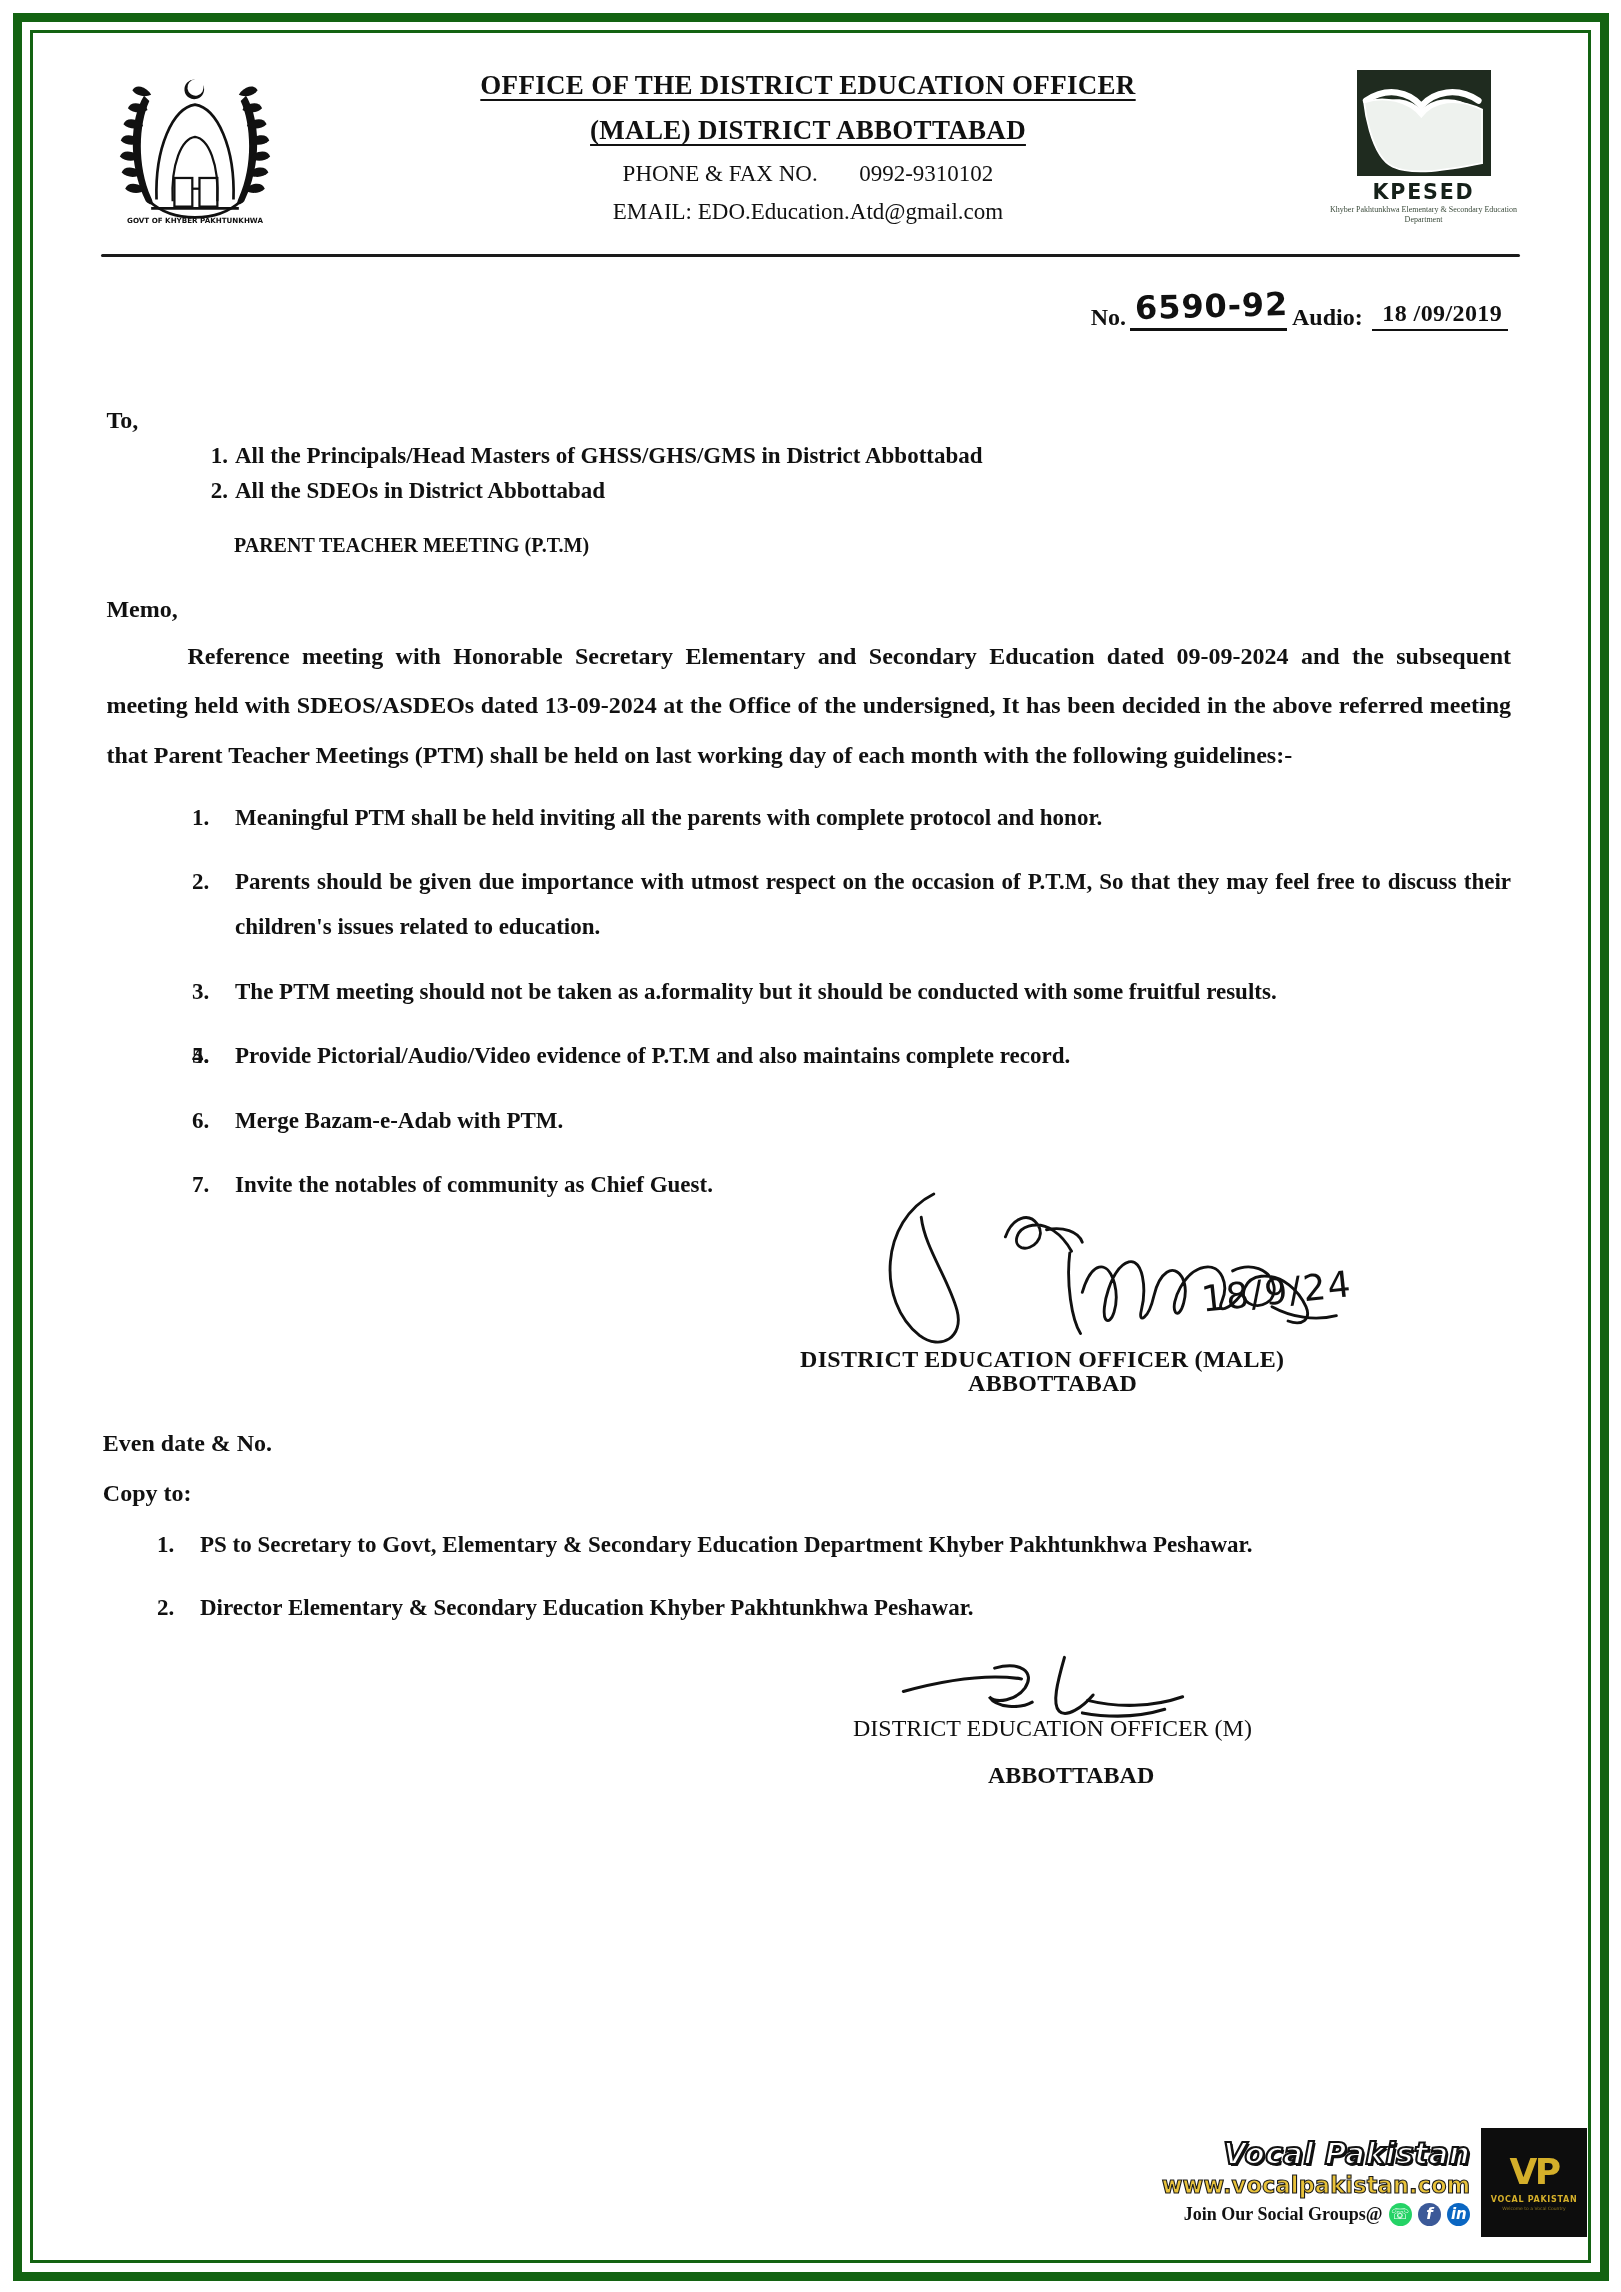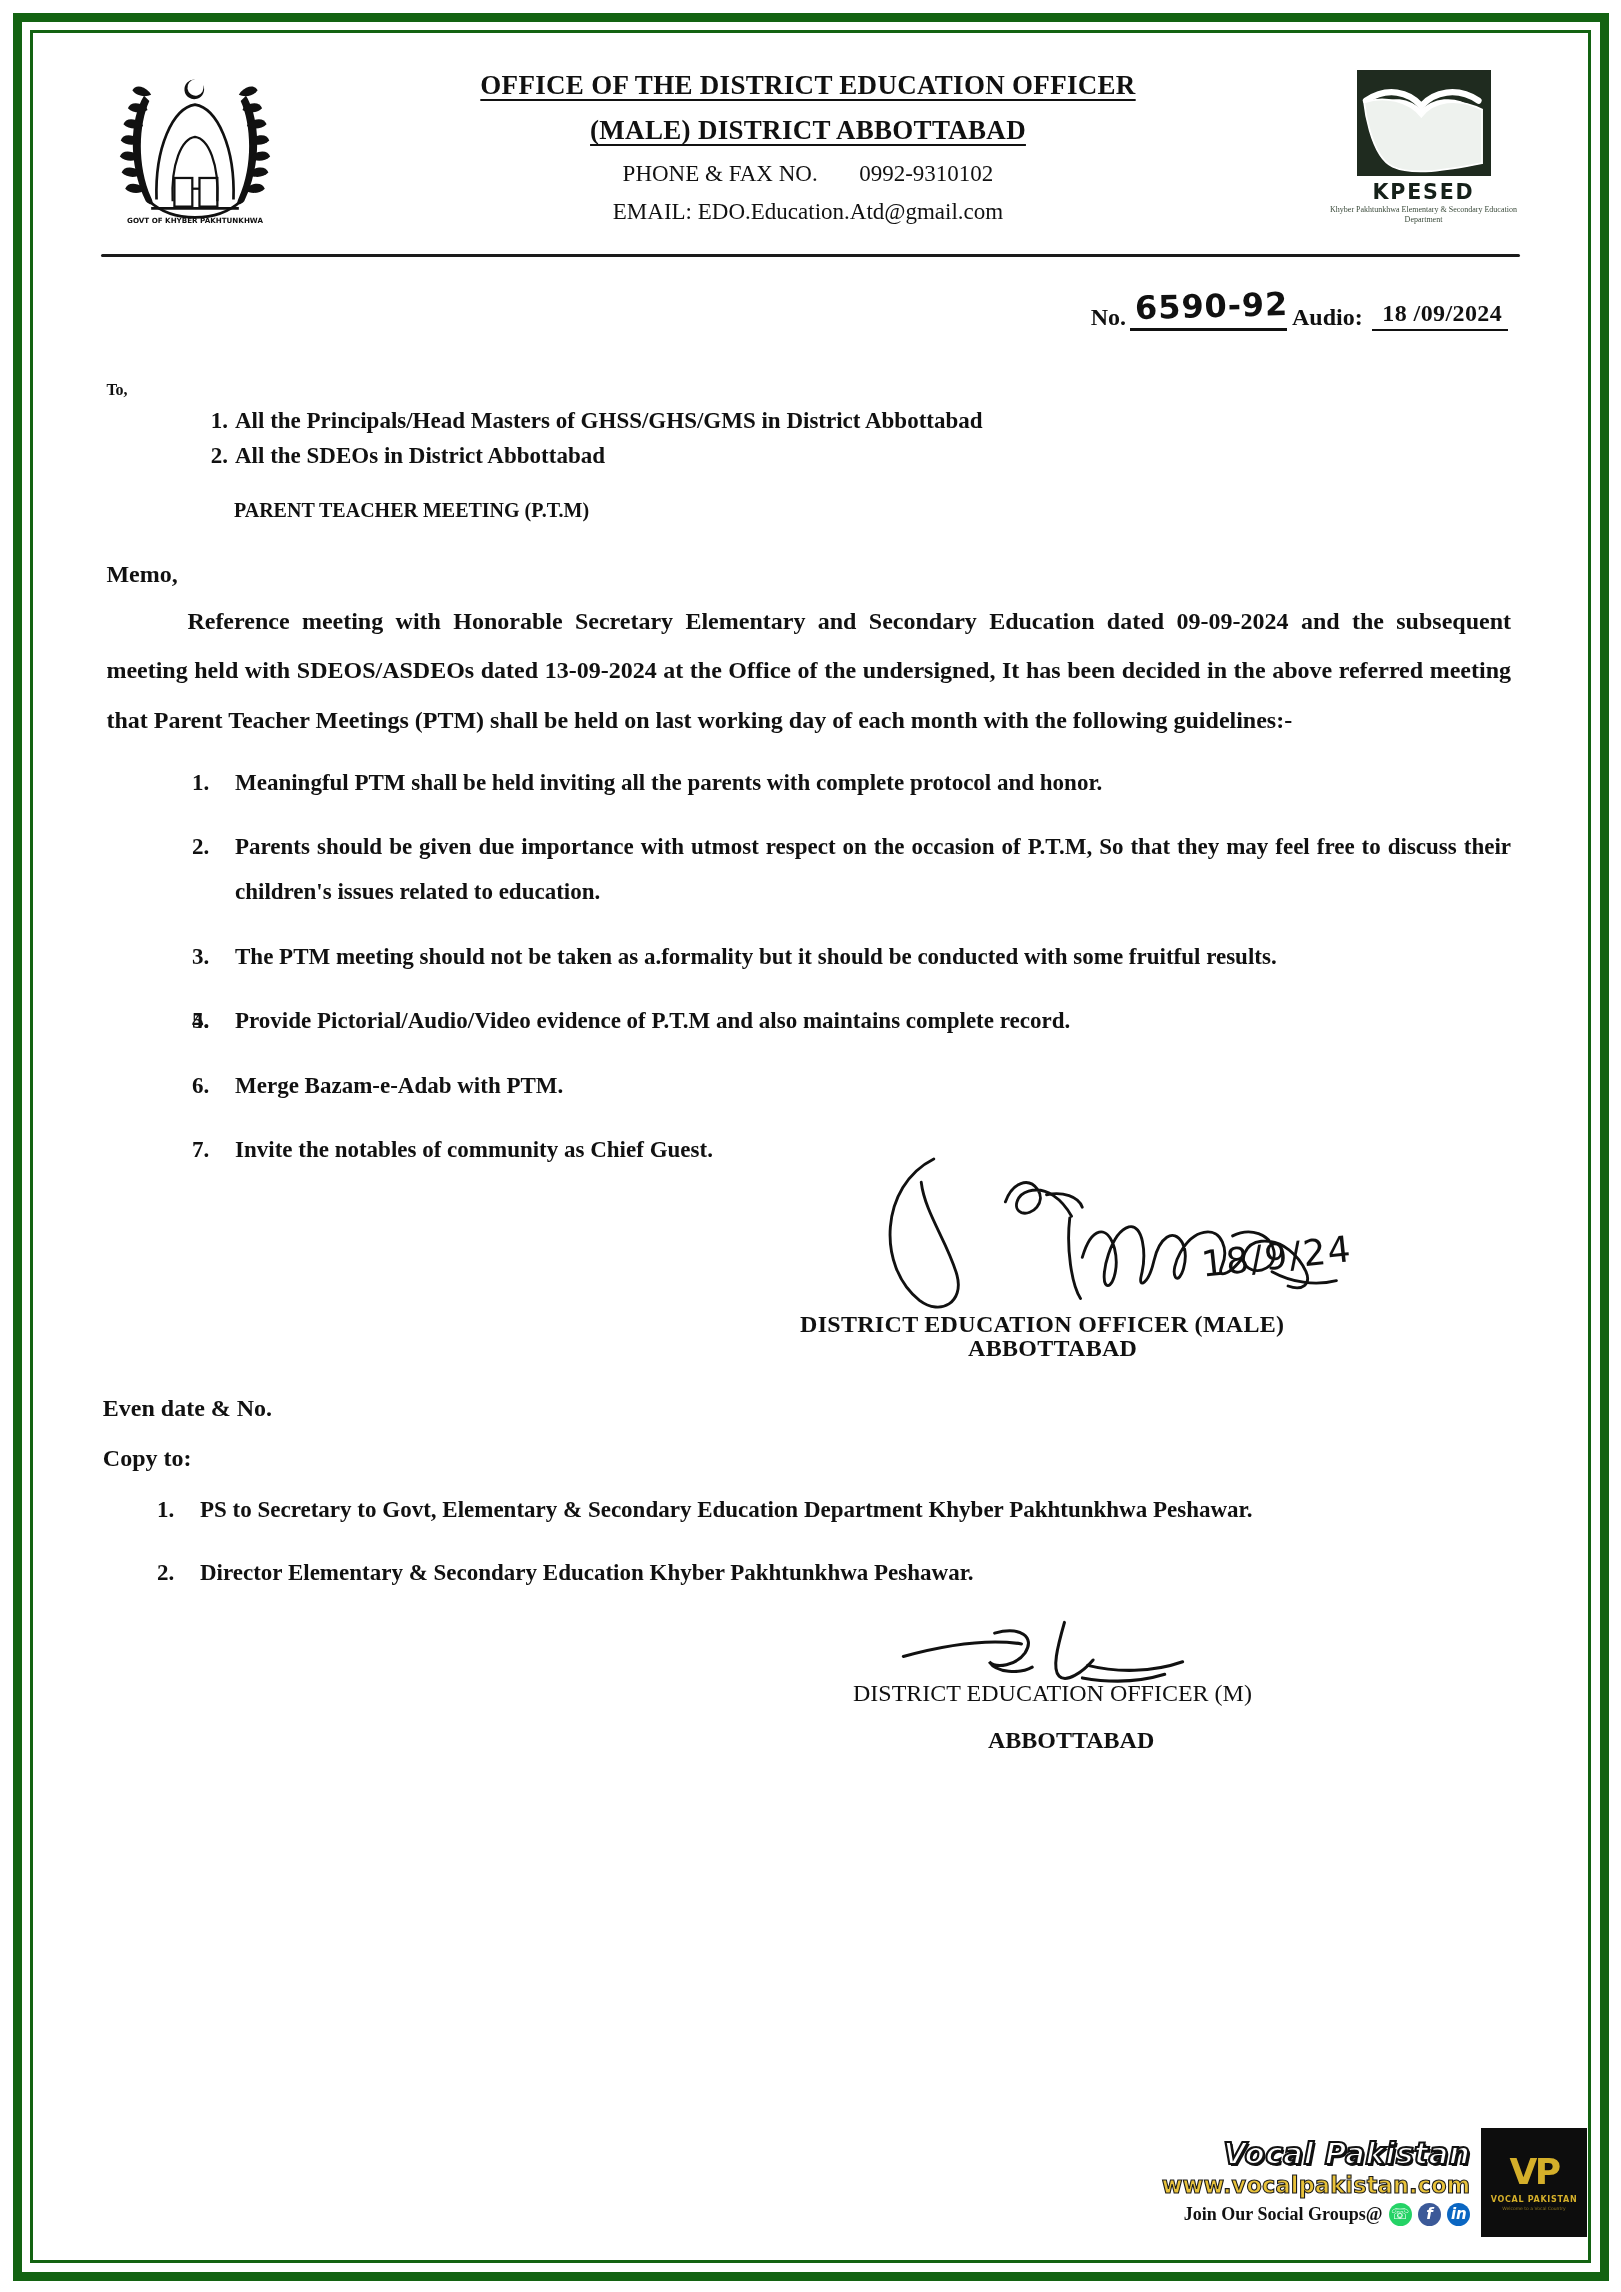--- a/index.html
+++ b/index.html
@@ -151,22 +151,22 @@
   .dated-label { margin-left: 5.4px; }
   .dated-val {
     margin-left: 9px;
     border-bottom: 2.7px solid #111;
     padding: 0 5.4px 1.8px 10.7px;
     letter-spacing: 0.4px;
   }
 
   
   .to-label {
-    margin-top: 50px;
-    font-size: 16px;
+    margin-top: 76px;
+    font-size: 24px;
     font-weight: bold;
     padding-left: 5.4px;
   }
   ol.to-list {
     margin: 9px 0 0 0;
     padding-left: 134px;
     font-size: 23px;
     font-weight: bold;
     list-style: none;
   }
@@ -519,21 +519,21 @@
     </div>
 
     <div class="rule"></div>
 
     <div class="nodate-row">
       <span class="no-label">No.</span>
       <span class="no-blank">
         <span class="hand">6590-92</span>
       </span>
       <span class="dated-label">Audio:</span>
-      <span class="dated-val">18 /09/2024</span>
+      <span class="dated-val">18 /09/2019</span>
     </div>
 
     <div class="to-label">To,</div>
     <ol class="to-list">
       <li>
         <span class="num">1.</span>
         <span>All the Principals/Head Masters of GHSS/GHS/GMS in District Abbottabad</span>
       </li>
       <li>
         <span class="num">2.</span>

